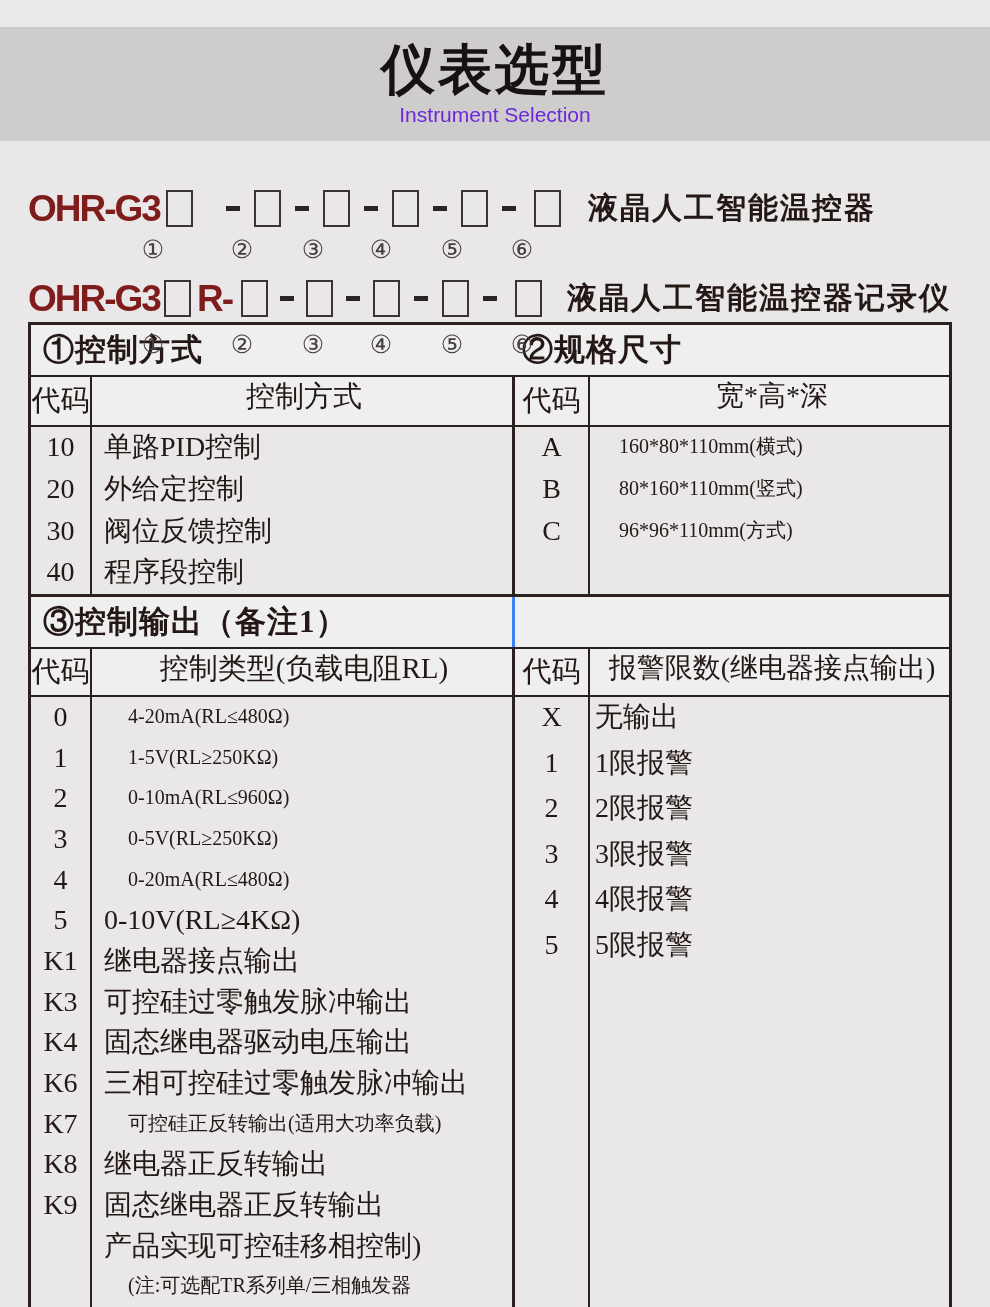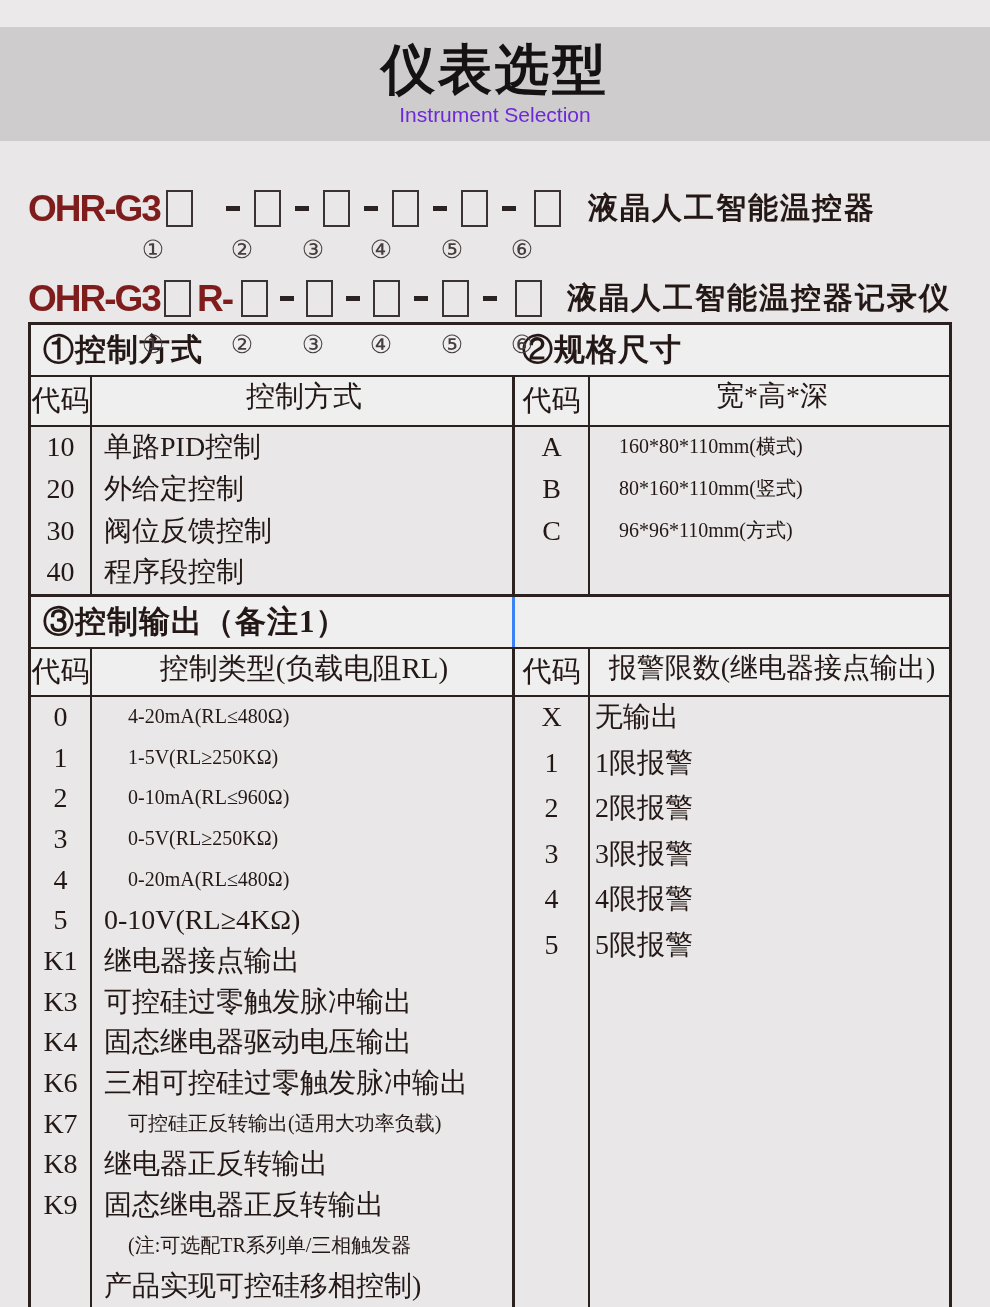--- a/index.html
+++ b/index.html
@@ -202,22 +202,22 @@
             <div class="cell desc-cell tight">0-5V(RL≥250KΩ)</div>
             <div class="cell desc-cell tight">0-20mA(RL≤480Ω)</div>
             <div class="cell desc-cell">0-10V(RL≥4KΩ)</div>
             <div class="cell desc-cell">继电器接点输出</div>
             <div class="cell desc-cell">可控硅过零触发脉冲输出</div>
             <div class="cell desc-cell">固态继电器驱动电压输出</div>
             <div class="cell desc-cell">三相可控硅过零触发脉冲输出</div>
             <div class="cell desc-cell tight">可控硅正反转输出(适用大功率负载)</div>
             <div class="cell desc-cell">继电器正反转输出</div>
             <div class="cell desc-cell">固态继电器正反转输出</div>
+            <div class="cell desc-cell">产品实现可控硅移相控制)</div>
             <div class="cell desc-cell tight">(注:可选配TR系列单/三相触发器</div>
-            <div class="cell desc-cell">产品实现可控硅移相控制)</div>
           </div>
       </div>
       <div class="half rhalf" style="--rh:45.5px">
         <div class="codes">
             <div class="cell code-cell">X</div>
             <div class="cell code-cell">1</div>
             <div class="cell code-cell">2</div>
             <div class="cell code-cell">3</div>
             <div class="cell code-cell">4</div>
             <div class="cell code-cell">5</div>

